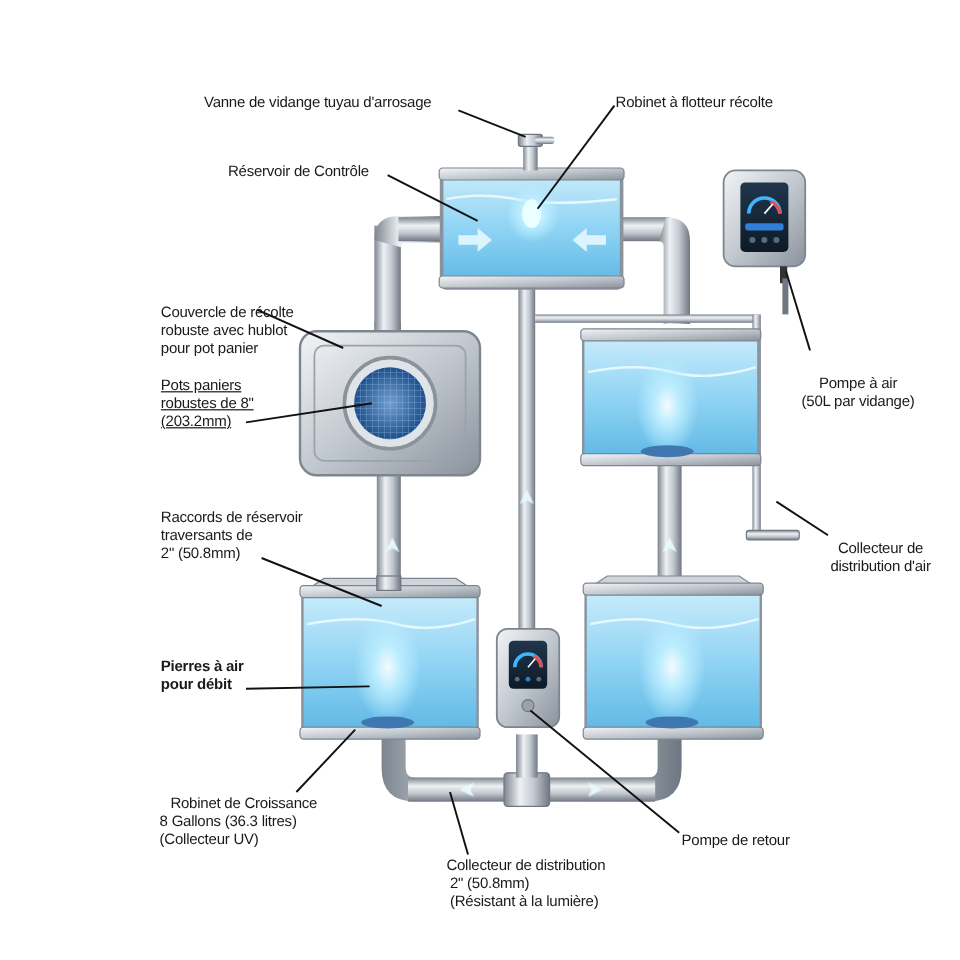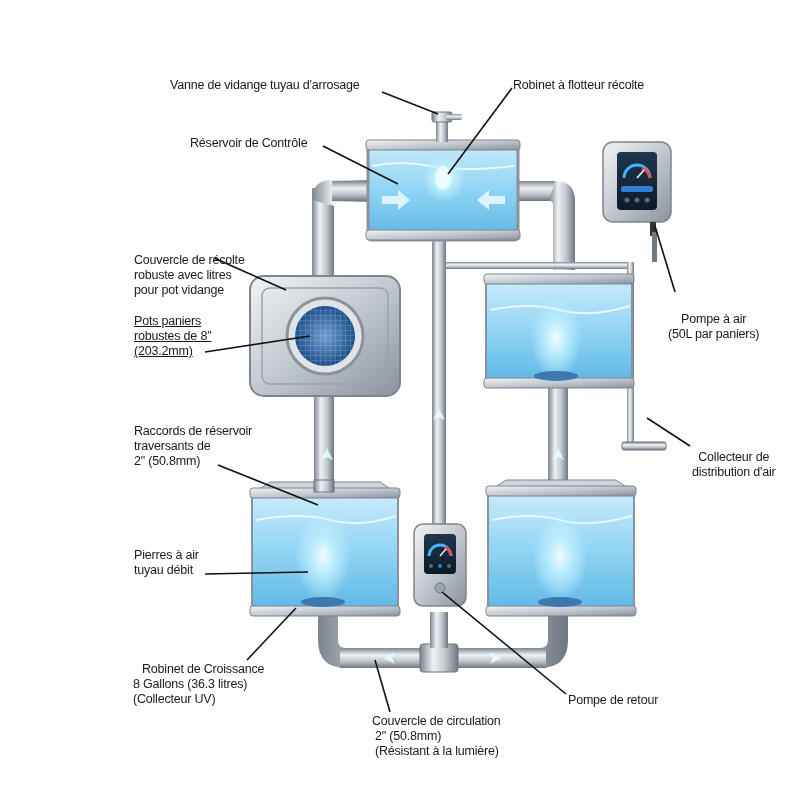--- a/index.html
+++ b/index.html
@@ -192,50 +192,50 @@
   <span>Vanne de vidange tuyau d'arrosage</span>
 </div>
 <div class="lbl" style="left:513px; top:78px;">
   <span>Robinet à flotteur récolte</span>
 </div>
 <div class="lbl" style="left:190px; top:136px;">
   <span>Réservoir de Contrôle</span>
 </div>
 <div class="lbl" style="left:134px; top:205px;margin-top:48px;">
   <span>Couvercle de récolte</span>
-  <span>robuste avec litres</span>
-  <span>pour pot vidange</span>
+  <span>robuste avec hublot</span>
+  <span>pour pot panier</span>
 </div>
 <div class="lbl" style="left:134px; top:314px;text-decoration:underline;">
   <span>Pots paniers</span>
   <span>robustes de 8"</span>
   <span>(203.2mm)</span>
 </div>
 <div class="lbl" style="left:134px; top:424px;">
   <span>Raccords de réservoir</span>
   <span>traversants de</span>
   <span>2" (50.8mm)</span>
 </div>
-<div class="lbl" style="left:134px; top:548px;">
+<div class="lbl" style="left:134px; top:548px;font-weight:bold;">
   <span>Pierres à air</span>
-  <span>tuyau débit</span>
+  <span>pour débit</span>
 </div>
 <div class="lbl" style="left:133px; top:662px;">
   <span style="padding-left:9px">Robinet de Croissance</span>
   <span>8 Gallons (36.3 litres)</span>
   <span>(Collecteur UV)</span>
 </div>
 <div class="lbl" style="left:372px; top:714px;">
-  <span>Couvercle de circulation</span>
+  <span>Collecteur de distribution</span>
   <span style="padding-left:3px">2" (50.8mm)</span>
   <span style="padding-left:3px">(Résistant à la lumière)</span>
 </div>
 <div class="lbl" style="left:568px; top:693px;">
   <span>Pompe de retour</span>
 </div>
 <div class="lbl c" style="left:668px; top:312px;">
   <span>Pompe à air</span>
-  <span>(50L par paniers)</span>
+  <span>(50L par vidange)</span>
 </div>
 <div class="lbl c" style="left:692px; top:450px;">
   <span>Collecteur de</span>
   <span>distribution d'air</span>
 </div>
 
 </body></html>

